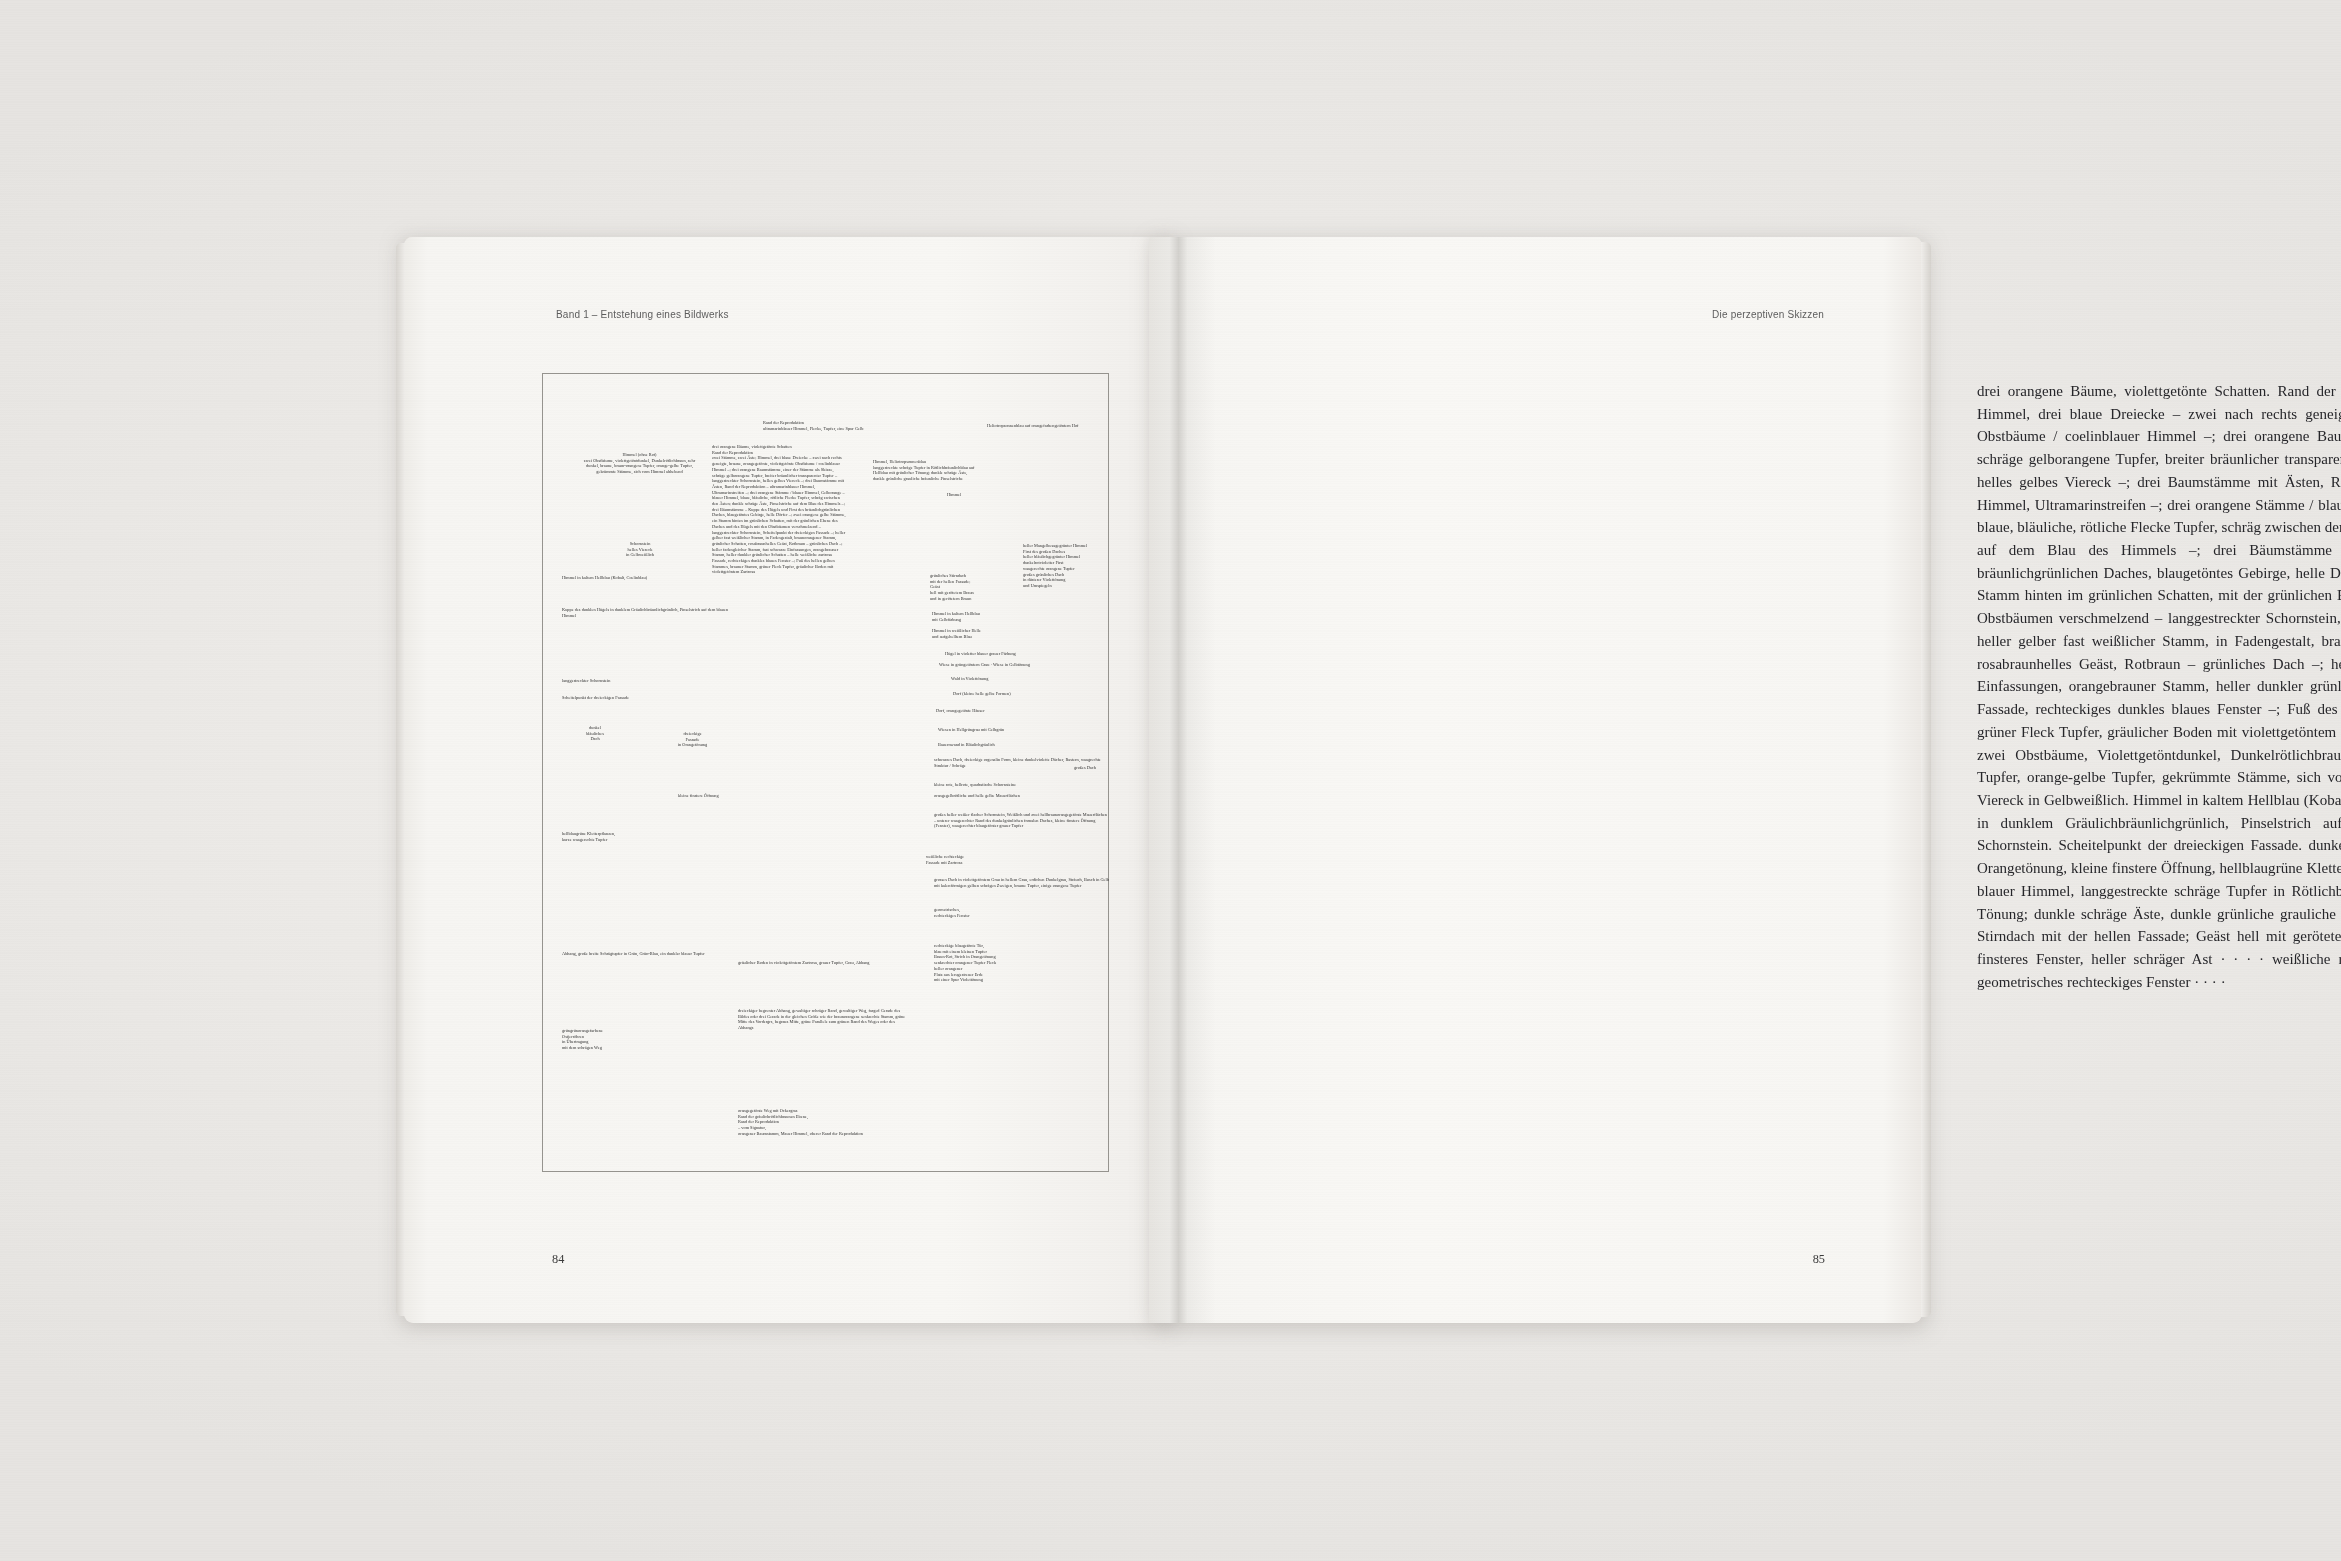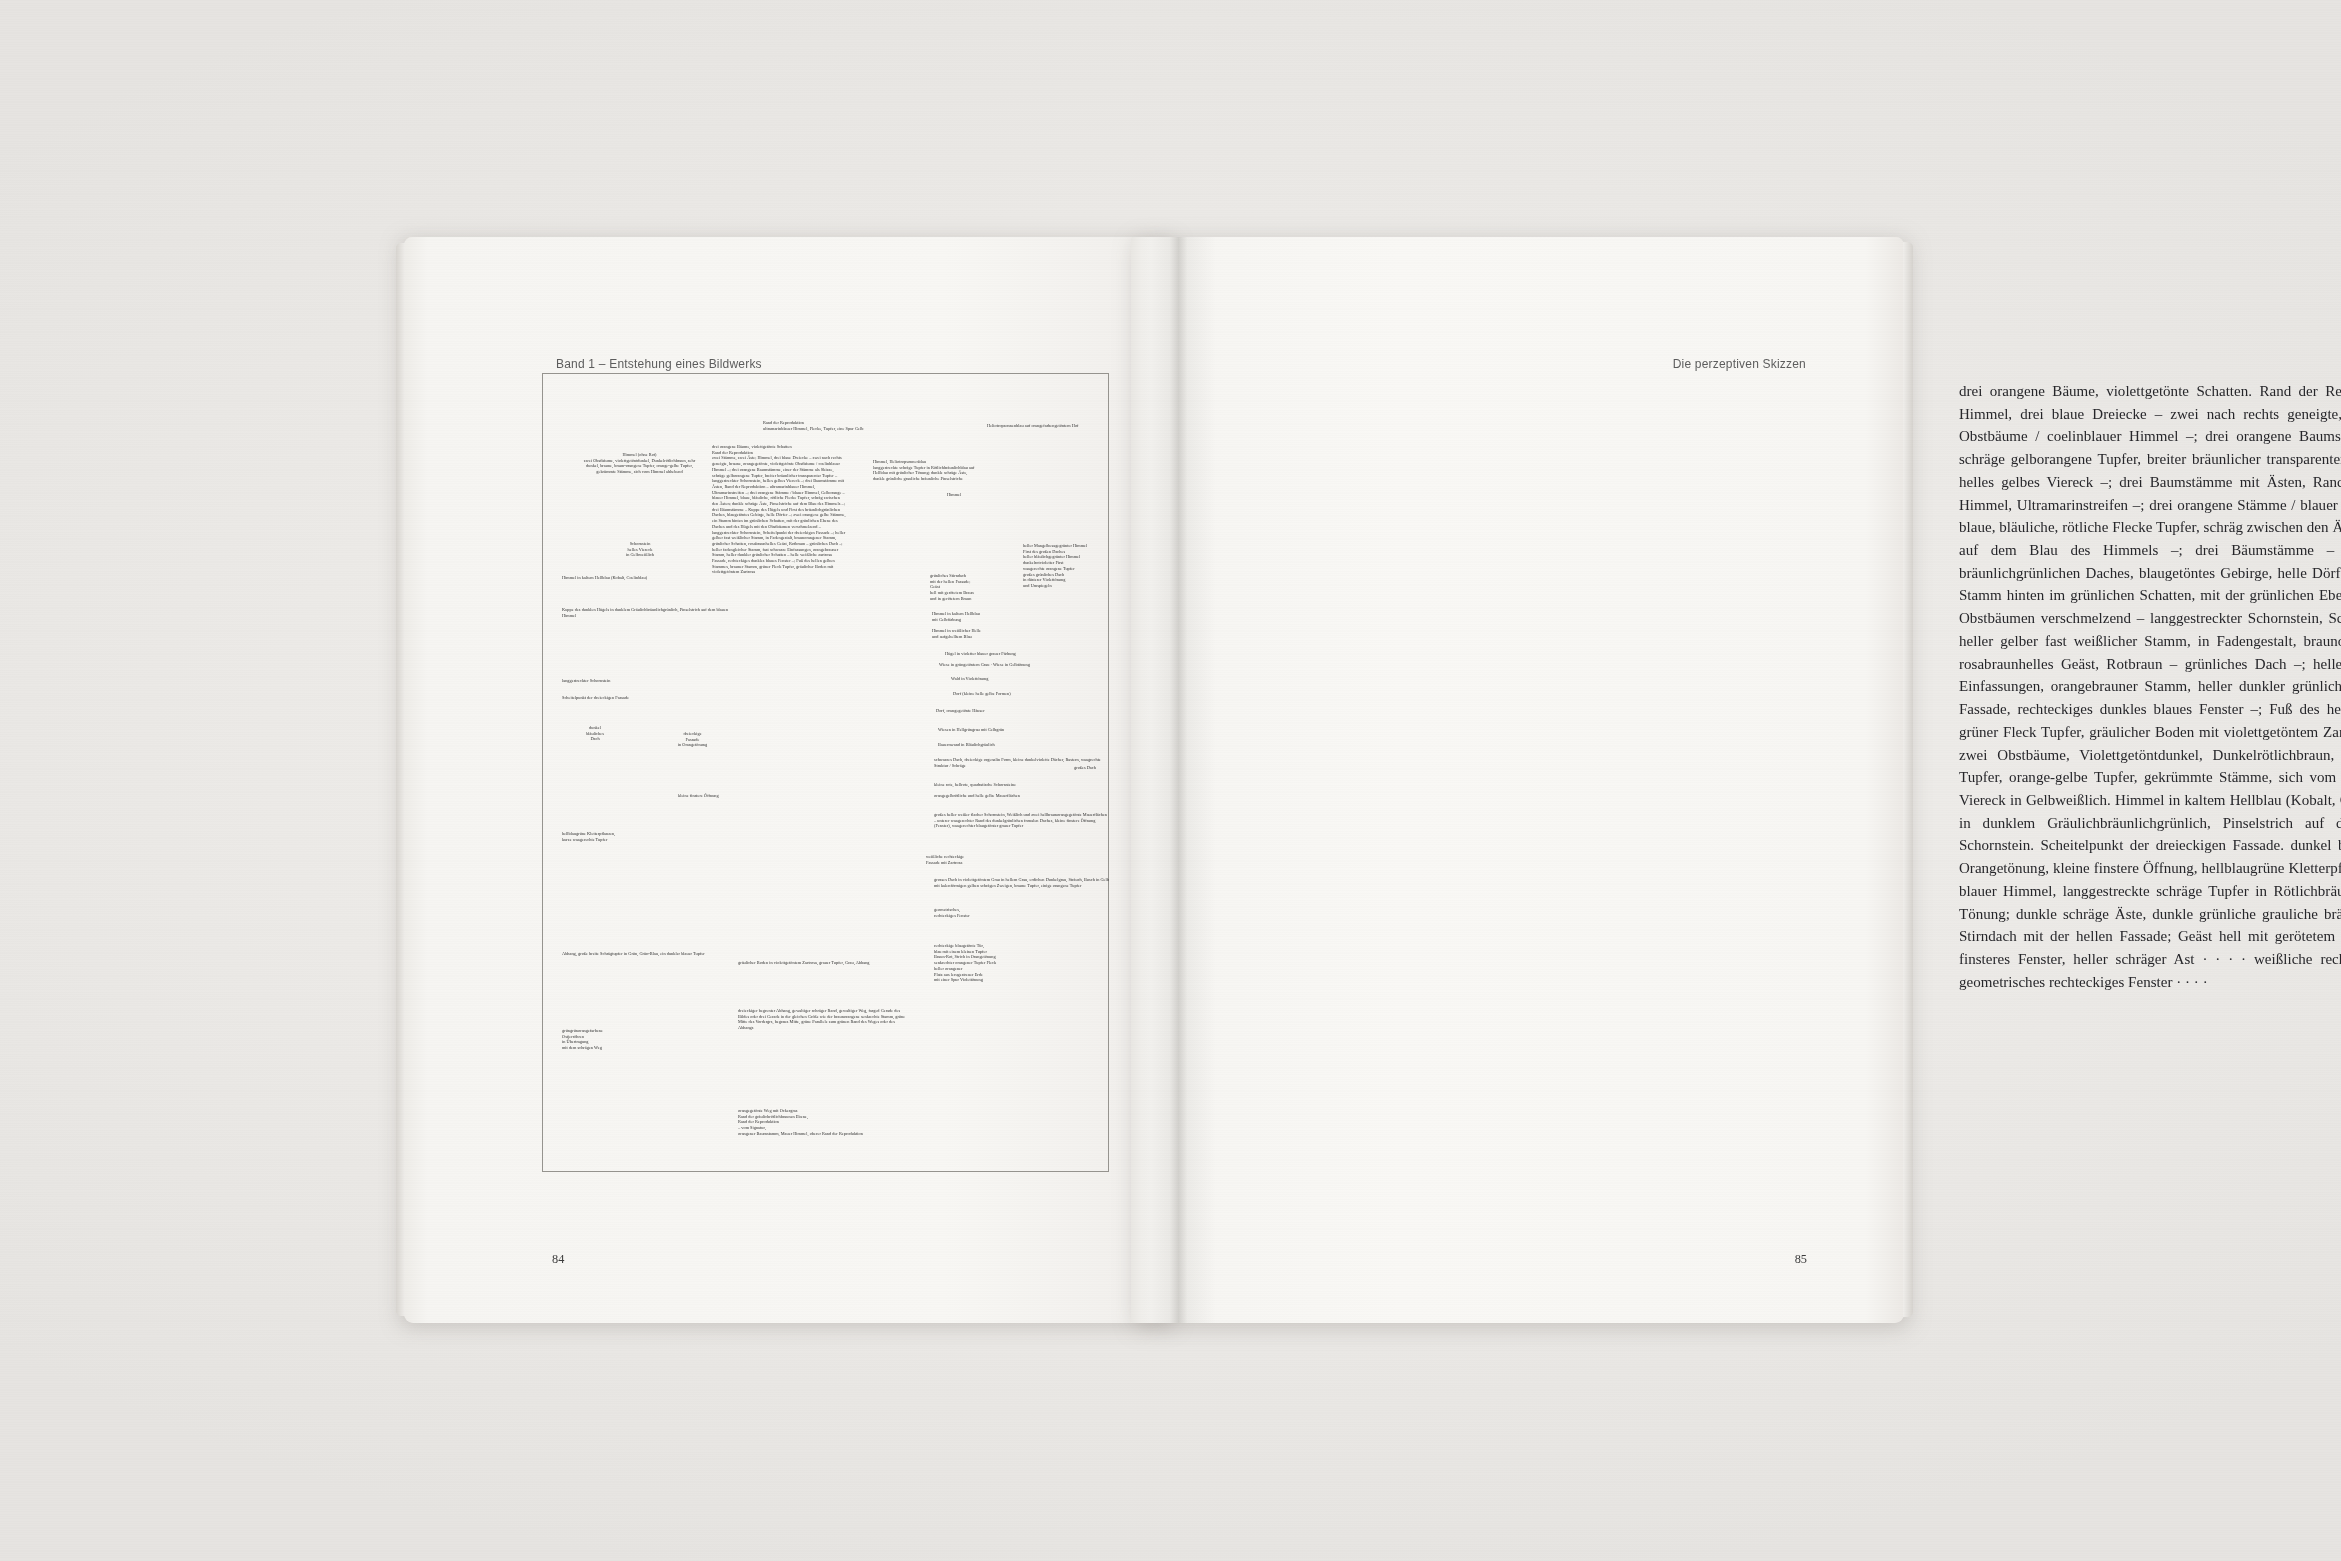--- a/index.html
+++ b/index.html
@@ -40,21 +40,21 @@
   }
 
   .page.left {
     left: 0;
     width: 773px;
     border-radius: 8.2px 1.2px 1.2px 9.4px;
     background: linear-gradient(to right, #eeece8 0px, #f6f5f2 23.4px, #f8f7f4 70%, #f1efec 97%, #e4e2de 100%);
     box-shadow: -3.5px 3.5px 20px rgba(140,136,130,0.35);
   }
   .page.right {
-    left: 727px;
+    left: 745px;
     width: 773px;
     border-radius: 1.2px 8.2px 9.4px 1.2px;
     background: linear-gradient(to right, #e9e7e3 0px, #f6f5f2 20px, #f9f8f5 35%, #f7f6f3 95%, #ece9e5 100%);
     box-shadow: 4.7px 4.7px 21px rgba(140,136,130,0.35);
   }
 
   
   .edge-left {
     position: absolute;
     left: -8.2px; top: 5.9px;
@@ -83,24 +83,23 @@
         rgba(110,106,100,0.26) 50%,
         rgba(130,126,120,0.09) 62%,
         rgba(130,126,120,0.00) 100%);
     pointer-events: none;
   }
 
   
   .runhead {
     position: absolute;
     font-family: "Liberation Sans", sans-serif;
-    font-size: 12px;
+    font-size: 10px;
     letter-spacing: 0.2px;
     color: #5d5d5d;
-    margin-top: 48px;
   }
   .runhead.left  { left: 152px; top: 72px; }
   .runhead.right { right: 98px; top: 72px; text-align: right; }
 
   .folio {
     position: absolute;
     font-family: "Liberation Serif", serif;
     font-size: 12.3px;
     color: #3b3b3b;
     bottom: 56px;

